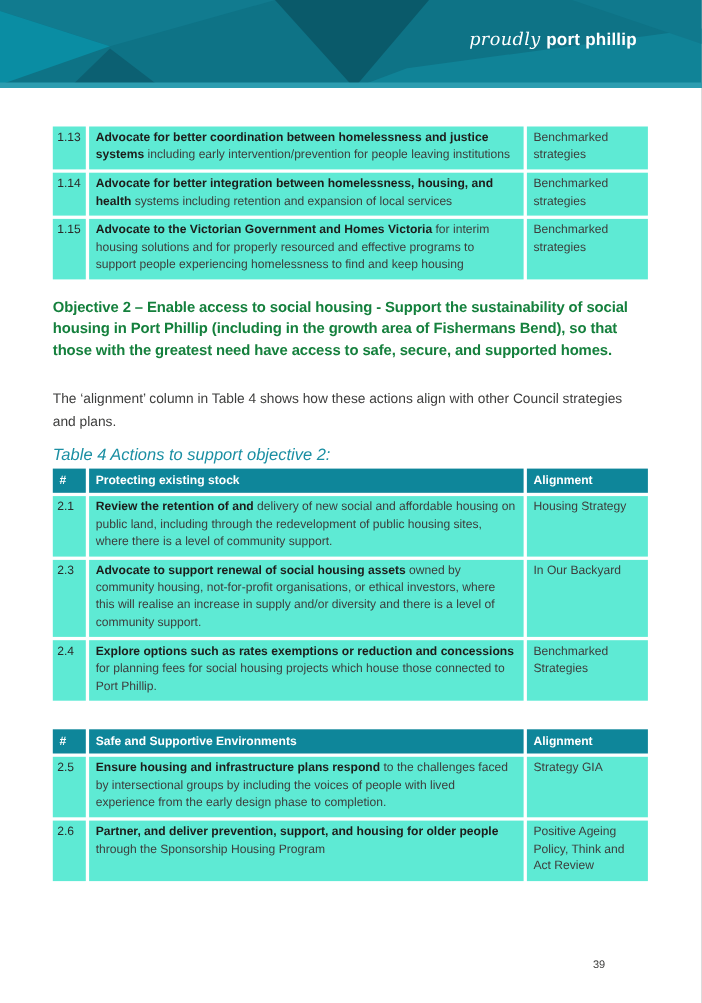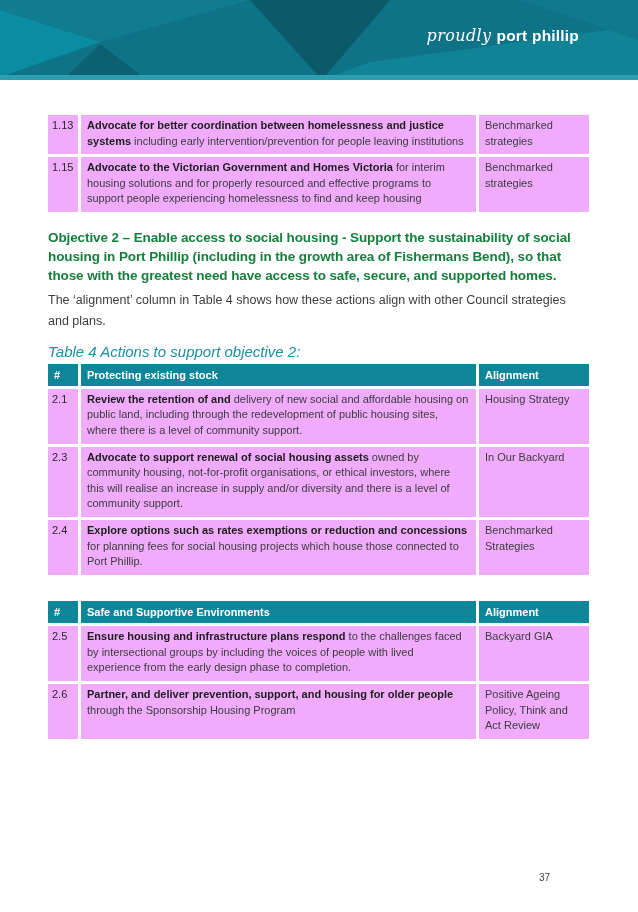--- a/index.html
+++ b/index.html
@@ -23,30 +23,30 @@
     border-collapse:separate; border-spacing:3px; table-layout:fixed;
     width:547px; margin-left:-3px;
   }
   .doc-table col.c-num   { width:30px; }
   .doc-table col.c-align { width:110px; }
   .doc-table th {
     background:#0E869A; color:#ffffff; font-size:11px; font-weight:700;
     text-align:left; padding:4px 6px; line-height:1.3;
   }
   .doc-table td {
-    background:#f0abfc; vertical-align:top; padding:3px 6px 5px 6px;
+    background:#5eead4; vertical-align:top; padding:3px 6px 5px 6px;
     font-size:11px; line-height:1.42; color:#3D3D3C;
   }
   .doc-table td.col-num { padding-left:4px; color:#2A2A29; }
   .doc-table td strong { color:#1D1D1B; font-weight:700; }
   h2.objective {
     font-size:13.5px; font-weight:700; color:#15803d;
     line-height:1.42; margin:13px 0 0 0; letter-spacing:-0.1px;
   }
-  p.intro { font-size:12.5px; color:#3D3D3C; line-height:1.72; margin:4px 0 0 0; }
+  p.intro { font-size:12.5px; color:#3D3D3C; line-height:1.72; margin:24px 0 0 0; }
   p.caption {
     font-size:15px; font-style:italic; color:#1B8FA3; margin:10px 0 1px 0;
   }
   .second-table { margin-top:20px; }
   .page-number {
     position:absolute; bottom:29px; left:539px;
     font-size:10px; color:#3D3D3C;
   }
 </style>
 </head>
@@ -75,20 +75,25 @@
     <table class="doc-table">
       <colgroup>
           <col class="c-num">
           <col class="c-desc">
           <col class="c-align">
         </colgroup>
       <tbody>
           <tr>
             <td class="col-num">1.13</td>
             <td class="col-desc"><strong>Advocate for better coordination between homelessness and justice systems</strong><span> including early intervention/prevention for people leaving institutions</span></td>
+            <td class="col-align">Benchmarked strategies</td>
+          </tr>
+          <tr>
+            <td class="col-num">1.14</td>
+            <td class="col-desc"><strong>Advocate for better integration between homelessness, housing, and health</strong><span> systems including retention and expansion of local services</span></td>
             <td class="col-align">Benchmarked strategies</td>
           </tr>
           <tr>
             <td class="col-num">1.15</td>
             <td class="col-desc"><strong>Advocate to the Victorian Government and Homes Victoria</strong><span> for interim housing solutions and for properly resourced and effective programs to support people experiencing homelessness to find and keep housing</span></td>
             <td class="col-align">Benchmarked strategies</td>
           </tr>
         </tbody>
     </table>
 
@@ -140,27 +145,27 @@
           <tr>
             <th class="col-num">#</th>
             <th class="col-desc">Safe and Supportive Environments</th>
             <th class="col-align">Alignment</th>
           </tr>
         </thead>
         <tbody>
           <tr>
             <td class="col-num">2.5</td>
             <td class="col-desc"><strong>Ensure housing and infrastructure plans respond</strong><span> to the challenges faced by intersectional groups by including the voices of people with lived experience from the early design phase to completion.</span></td>
-            <td class="col-align">Backyard GIA</td>
+            <td class="col-align">Strategy GIA</td>
           </tr>
           <tr>
             <td class="col-num">2.6</td>
             <td class="col-desc"><strong>Partner, and deliver prevention, support, and housing for older people</strong><span> through the Sponsorship Housing Program</span></td>
             <td class="col-align">Positive Ageing Policy, Think and Act Review</td>
           </tr>
         </tbody>
     </table>
 
   </main>
 
-  <div class="page-number">37</div>
+  <div class="page-number">39</div>
 
 </div>
 
 </body></html>

